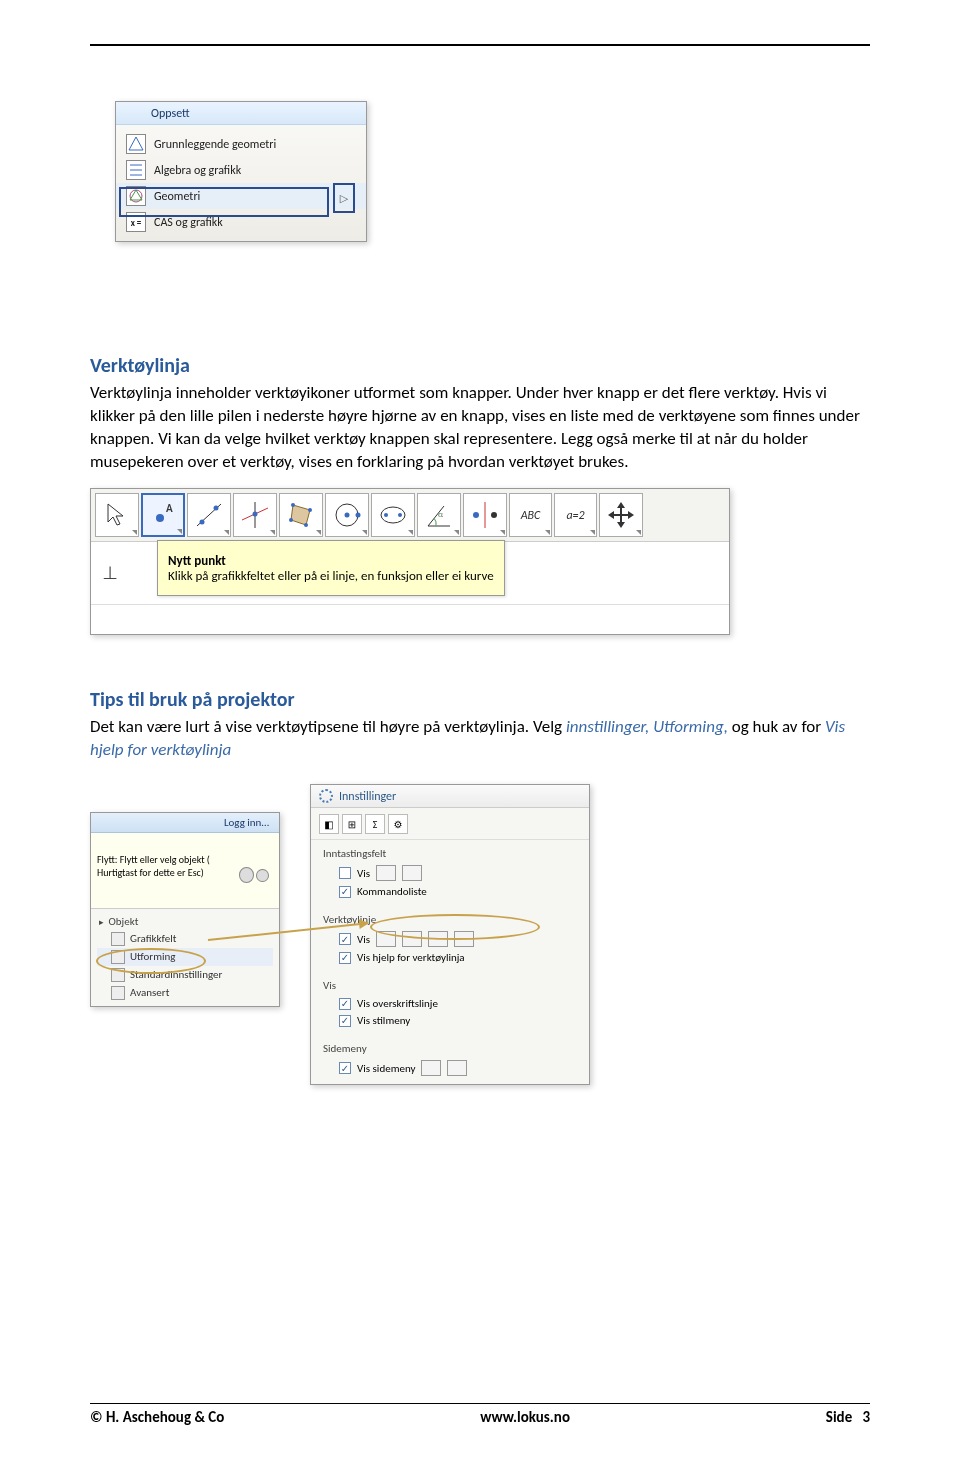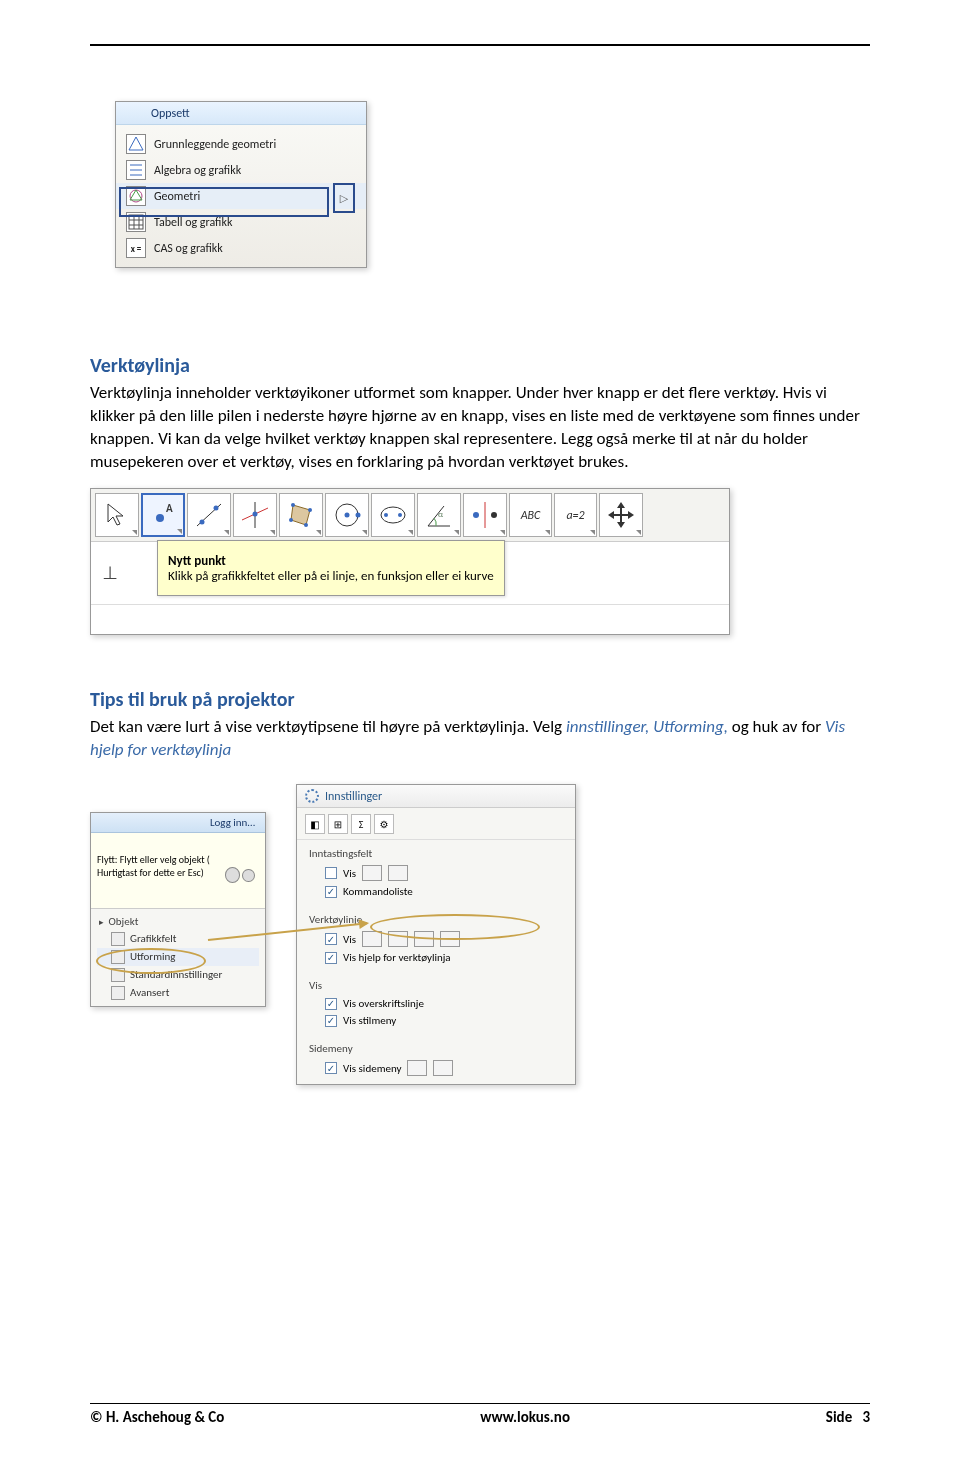--- a/index.html
+++ b/index.html
@@ -38,21 +38,21 @@
   .row2 { display:flex; align-items:flex-start; background: #fff; }
   .axis-glyph { width: 26px; height: 50px; display:flex; align-items:center; justify-content:center; margin:6px 0 6px 6px; font-size: 18px; color: #444; }
   .tip { background: #ffffcc; border: 1px solid #999; padding: 12px 10px; font-size: 13px; margin: -2px 0 8px 34px; display:inline-block; box-shadow: 1px 1px 3px rgba(0,0,0,0.15); }
   .tip-title { font-weight: bold; }
   .shot2-bottom { height: 30px; background: #fff; border-top:1px solid #ddd; }
   
   .tips { margin-top: 52px; }
   .ital { font-style: italic; color: #3a6aa8; }
   
   .shot3-wrap { margin-top: 22px; display: flex; align-items:flex-start; gap: 30px; position: relative; height: 260px; }
-  .shot3a { width: 176px; margin-top: 28px; }
+  .shot3a { width: 190px; margin-top: 28px; }
   .logghdr { background: linear-gradient(#e4effb,#cde1f4); border-bottom:1px solid #aac4dd; font-size:11px; text-align:right; padding:3px 10px; color:#1a3a6a; }
   .flytt { font-size: 10px; padding: 20px 6px; background:#fffff0; border-bottom:1px solid #ccc; }
   .flytt-row2 { display:flex; align-items:flex-start; justify-content:space-between; padding-right:4px; }
   .cog { width:30px; height:22px; display:flex; gap:2px; }
   .cog span{ width:13px;height:13px;border-radius:50%;background:#ddd;border:1px solid #888; margin-top:3px; }
   .cog span:first-child{ width:16px;height:16px;margin-top:1px; }
   .tree { padding: 4px 6px; }
   .tree-item { font-size: 11px; padding: 2px 0 2px 14px; color:#333; display:flex; align-items:center; gap:5px; }
   .tree-item.hdr { padding-left:2px; font-weight: normal; color:#444; }
   .tree-item.sel2 { background: #e8eef7; }
@@ -111,32 +111,20 @@
         <div class="m-item sel">
           <span class="m-icon">
               <svg viewBox="0 0 18 18">
                 <circle cx="9" cy="9" r="6" fill="none" stroke="#b04a8a"></circle>
                 <polygon points="9,3 15,13 3,13" fill="none" stroke="#4a9a4a"></polygon>
               </svg>
             </span>
           <span>Geometri</span>
         </div>
         <div class="m-item">
-          <span class="m-icon">
-              <svg viewBox="0 0 18 18">
-                <rect x="2" y="2" width="14" height="14" fill="none" stroke="#555"></rect>
-                <line x1="2" y1="7" x2="16" y2="7" stroke="#555"></line>
-                <line x1="2" y1="12" x2="16" y2="12" stroke="#555"></line>
-                <line x1="7" y1="2" x2="7" y2="16" stroke="#555"></line>
-                <line x1="12" y1="2" x2="12" y2="16" stroke="#555"></line>
-              </svg>
-            </span>
-          <span>Tabell og grafikk</span>
-        </div>
-        <div class="m-item">
           <span class="m-icon" style="font-size:9px;font-weight:bold;">x =</span>
           <span>CAS og grafikk</span>
         </div>
       </div>
     </div>
     <div class="sel-box sel-left"></div>
     <div class="sel-box sel-right">
         <span>▷</span>
       </div>
   </div>

